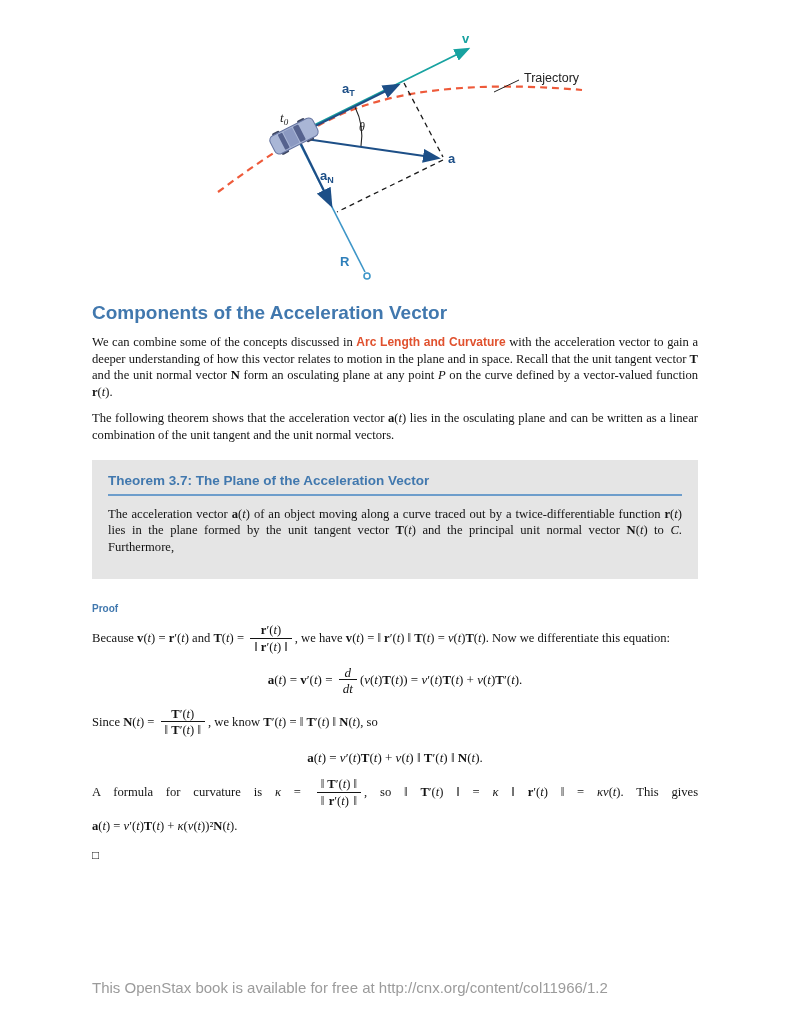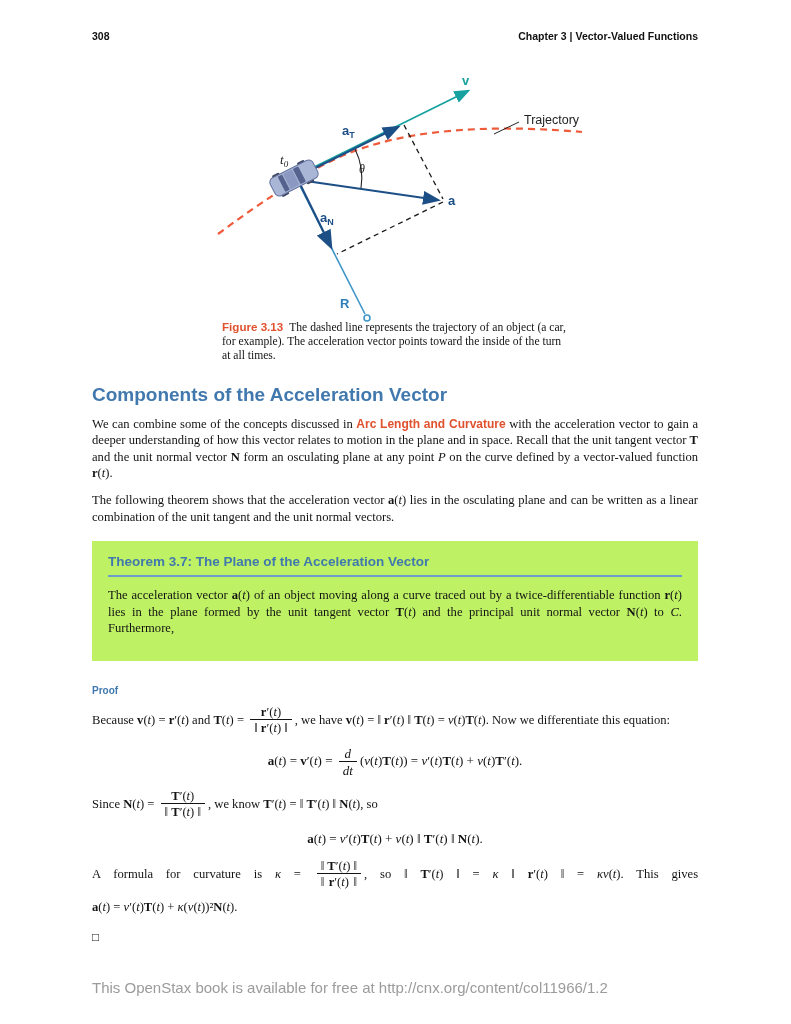--- a/index.html
+++ b/index.html
@@ -19,21 +19,21 @@
   
   h1{font-family:"Liberation Sans", sans-serif;font-size:19px;color:#4178ae;
      margin:20px 0 10px 0;font-weight:bold;}
   h2{font-family:"Liberation Sans", sans-serif;font-size:10px;color:#4178ae;
      margin:24px 0 8px 0;font-weight:bold;}
   p.body{font-size:12.6px;line-height:16.6px;text-align:justify;margin:10px 0;}
   p.stretch{text-align:justify;text-align-last:justify;}
   .linktxt{font-family:"Liberation Sans", sans-serif;font-weight:bold;
      color:#e0512e;font-size:12px;cursor:pointer;}
   
-  .theorem{background:#bef264;margin:16px 0 6px 0;padding:13px 16px 16px 16px;}
+  .theorem{background:#e5e5e5;margin:16px 0 6px 0;padding:13px 16px 16px 16px;}
   .theorem .ttitle{font-family:"Liberation Sans", sans-serif;font-size:13.5px;
      font-weight:bold;color:#4178ae;border-bottom:2px solid #6d9dcb;
      padding-bottom:6px;margin-bottom:10px;}
   .theorem p.body{margin:8px 0;}
   .eq{font-size:13px;text-align:center;margin:12px 0;line-height:1.3;}
   
   .frac{display:inline-block;vertical-align:middle;text-align:center;
         margin:0 3px;line-height:1.05;}
   .frac .num{display:block;padding:0 4px 0 4px;border-bottom:1px solid #131313;}
   .frac .den{display:block;padding:2px 4px 0 4px;}
@@ -43,24 +43,20 @@
      font-family:"Liberation Sans", sans-serif;font-size:15px;color:#9b9b9b;}
   
   text{font-family:"Liberation Sans", sans-serif;}
   .lbl-serif{font-family:"Liberation Serif", serif;}
 </style>
 </head>
 <body>
 
 <div class="page">
 
-  <div class="hdr">
-    <span>308</span>
-    <span>Chapter 3 | Vector-Valued Functions</span>
-  </div>
 
   <div class="figwrap">
     <svg class="figsvg" width="400" height="252" viewBox="0 0 400 252">
       <defs>
         <marker id="navyArr" markerWidth="9" markerHeight="7" refX="7.5" refY="3.5" orient="auto">
           <path d="M0,0 L9,3.5 L0,7 z" fill="#1d4f87"></path>
         </marker>
         <marker id="tealArr" markerWidth="9" markerHeight="7" refX="7.5" refY="3.5" orient="auto">
           <path d="M0,0 L9,3.5 L0,7 z" fill="#17a2a0"></path>
         </marker>
@@ -104,23 +100,20 @@
 
       <text x="116" y="150" font-size="13" font-weight="bold" fill="#1d4f87"><tspan>a</tspan><tspan font-size="9" dy="3">N</tspan></text>
 
       <text x="76" y="92" font-size="13" font-style="italic" fill="#1a1a1a" class="lbl-serif"><tspan>t</tspan><tspan font-size="9" dy="3">0</tspan></text>
 
       <text x="155" y="101" font-size="12" font-style="italic" fill="#1a1a1a" class="lbl-serif">θ</text>
 
       <text x="136" y="236" font-size="13" font-weight="bold" fill="#2e7fba">R</text>
     </svg>
 
-    <div class="figcap">
-      <span class="caplabel">Figure 3.13</span><span>The dashed line represents the trajectory of an object (a car, for example). The acceleration vector points toward the inside of the turn at all times.</span>
-    </div>
   </div>
 
   <h1>Components of the Acceleration Vector</h1>
 
   <p class="body"><span>We can combine some of the concepts discussed in </span><span class="linktxt">Arc Length and Curvature</span><span> with the acceleration vector to gain a deeper understanding of how this vector relates to motion in the plane and in space. Recall that the unit tangent vector <b>T</b> and the unit normal vector <b>N</b> form an osculating plane at any point <i>P</i> on the curve defined by a vector-valued function <b>r</b>(<i>t</i>).</span></p>
 
   <p class="body">The following theorem shows that the acceleration vector <b>a</b>(<i>t</i>) lies in the osculating plane and can be written as a linear combination of the unit tangent and the unit normal vectors.</p>
 
   <div class="theorem">
     <div class="ttitle">Theorem 3.7: The Plane of the Acceleration Vector</div>

